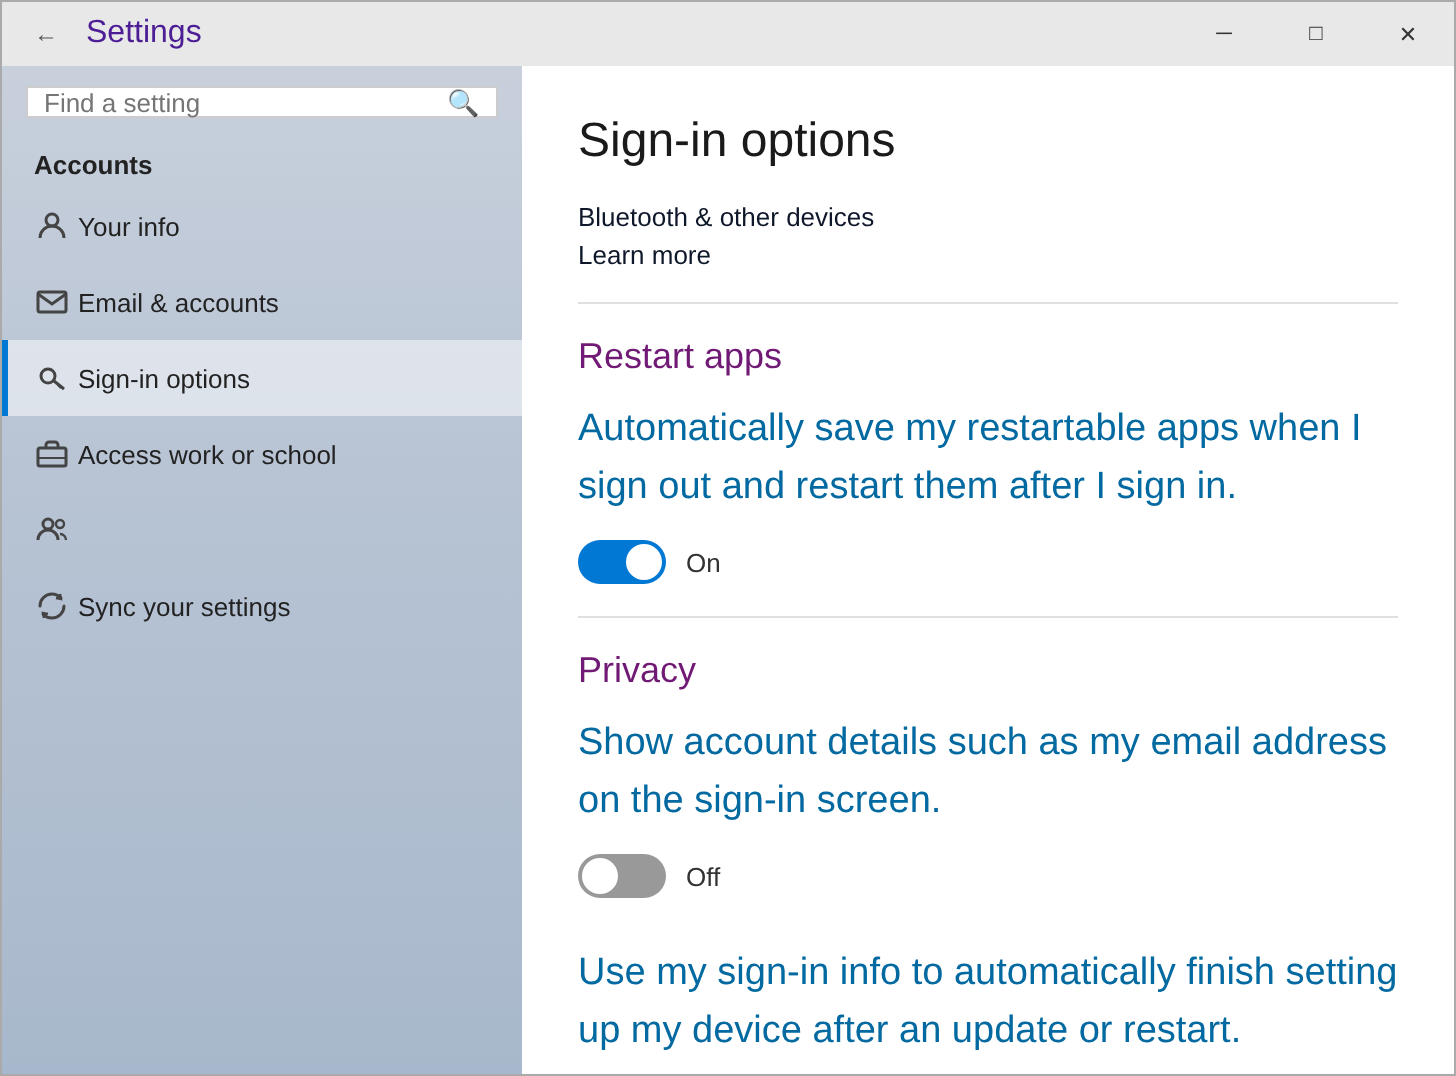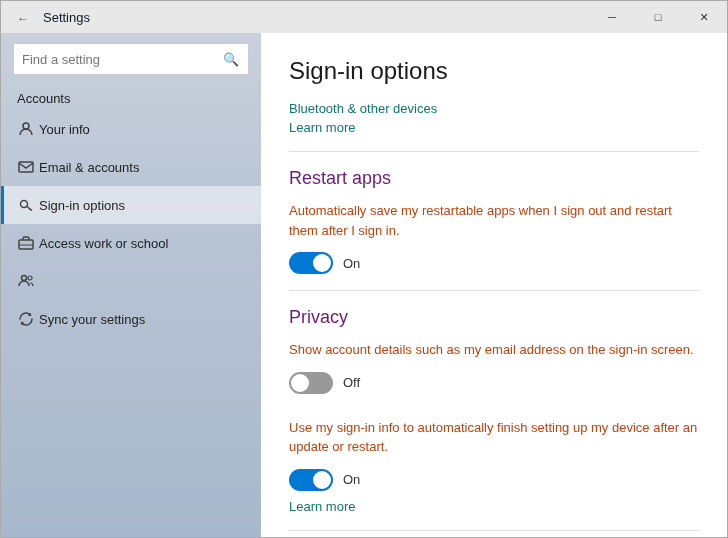--- a/index.html
+++ b/index.html
@@ -41,22 +41,22 @@
       height: 24px;
       display: flex;
       align-items: center;
       justify-content: center;
       cursor: pointer;
       color: #555;
       font-size: 12px;
     }
 
     .titlebar-title {
-      font-size: 13px;
-      color: #0f172a;
+      font-size: 16px;
+      color: #4c1d95;
     }
 
     .titlebar-controls {
       display: flex;
     }
 
     .titlebar-btn {
       width: 46px;
       height: 32px;
       display: flex;
@@ -82,42 +82,42 @@
       flex-direction: column;
       overflow-y: auto;
     }
 
     .sidebar-search {
       margin: 10px 12px 8px 12px;
       display: flex;
       align-items: center;
       background: #fff;
       border: 1px solid #ccc;
-      height: 32px;
+      height: 16px;
       padding: 0 8px;
     }
 
     .sidebar-search input {
       border: none;
       outline: none;
       flex: 1;
       font-size: 13px;
       background: transparent;
       color: #333;
     }
 
     .sidebar-search-icon {
       color: #555;
       font-size: 13px;
     }
 
     .sidebar-section-title {
       padding: 8px 16px 4px 16px;
       font-size: 13px;
-      font-weight: 400;
+      font-weight: 700;
       color: #222;
     }
 
     .sidebar-item {
       display: flex;
       align-items: center;
       padding: 10px 16px;
       cursor: pointer;
       gap: 4px;
       font-size: 13px;
@@ -148,21 +148,21 @@
     }
 
     .main-title {
       font-size: 24px;
       font-weight: 300;
       color: #1a1a1a;
       margin-bottom: 16px;
     }
 
     .link {
-      color: #0f766e;
+      color: #0f172a;
       font-size: 13px;
       cursor: pointer;
       text-decoration: none;
       display: block;
       margin-bottom: 4px;
     }
 
     .divider {
       height: 1px;
       background: #e0e0e0;
@@ -170,22 +170,22 @@
     }
 
     .section-title {
       font-size: 18px;
       font-weight: 400;
       color: #701a75;
       margin-bottom: 12px;
     }
 
     .section-desc {
-      font-size: 13px;
-      color: #c2410c;
+      font-size: 19px;
+      color: #0369a1;
       margin-bottom: 12px;
       line-height: 1.5;
     }
 
     .toggle-row {
       display: flex;
       align-items: center;
       gap: 10px;
       margin-bottom: 8px;
     }

